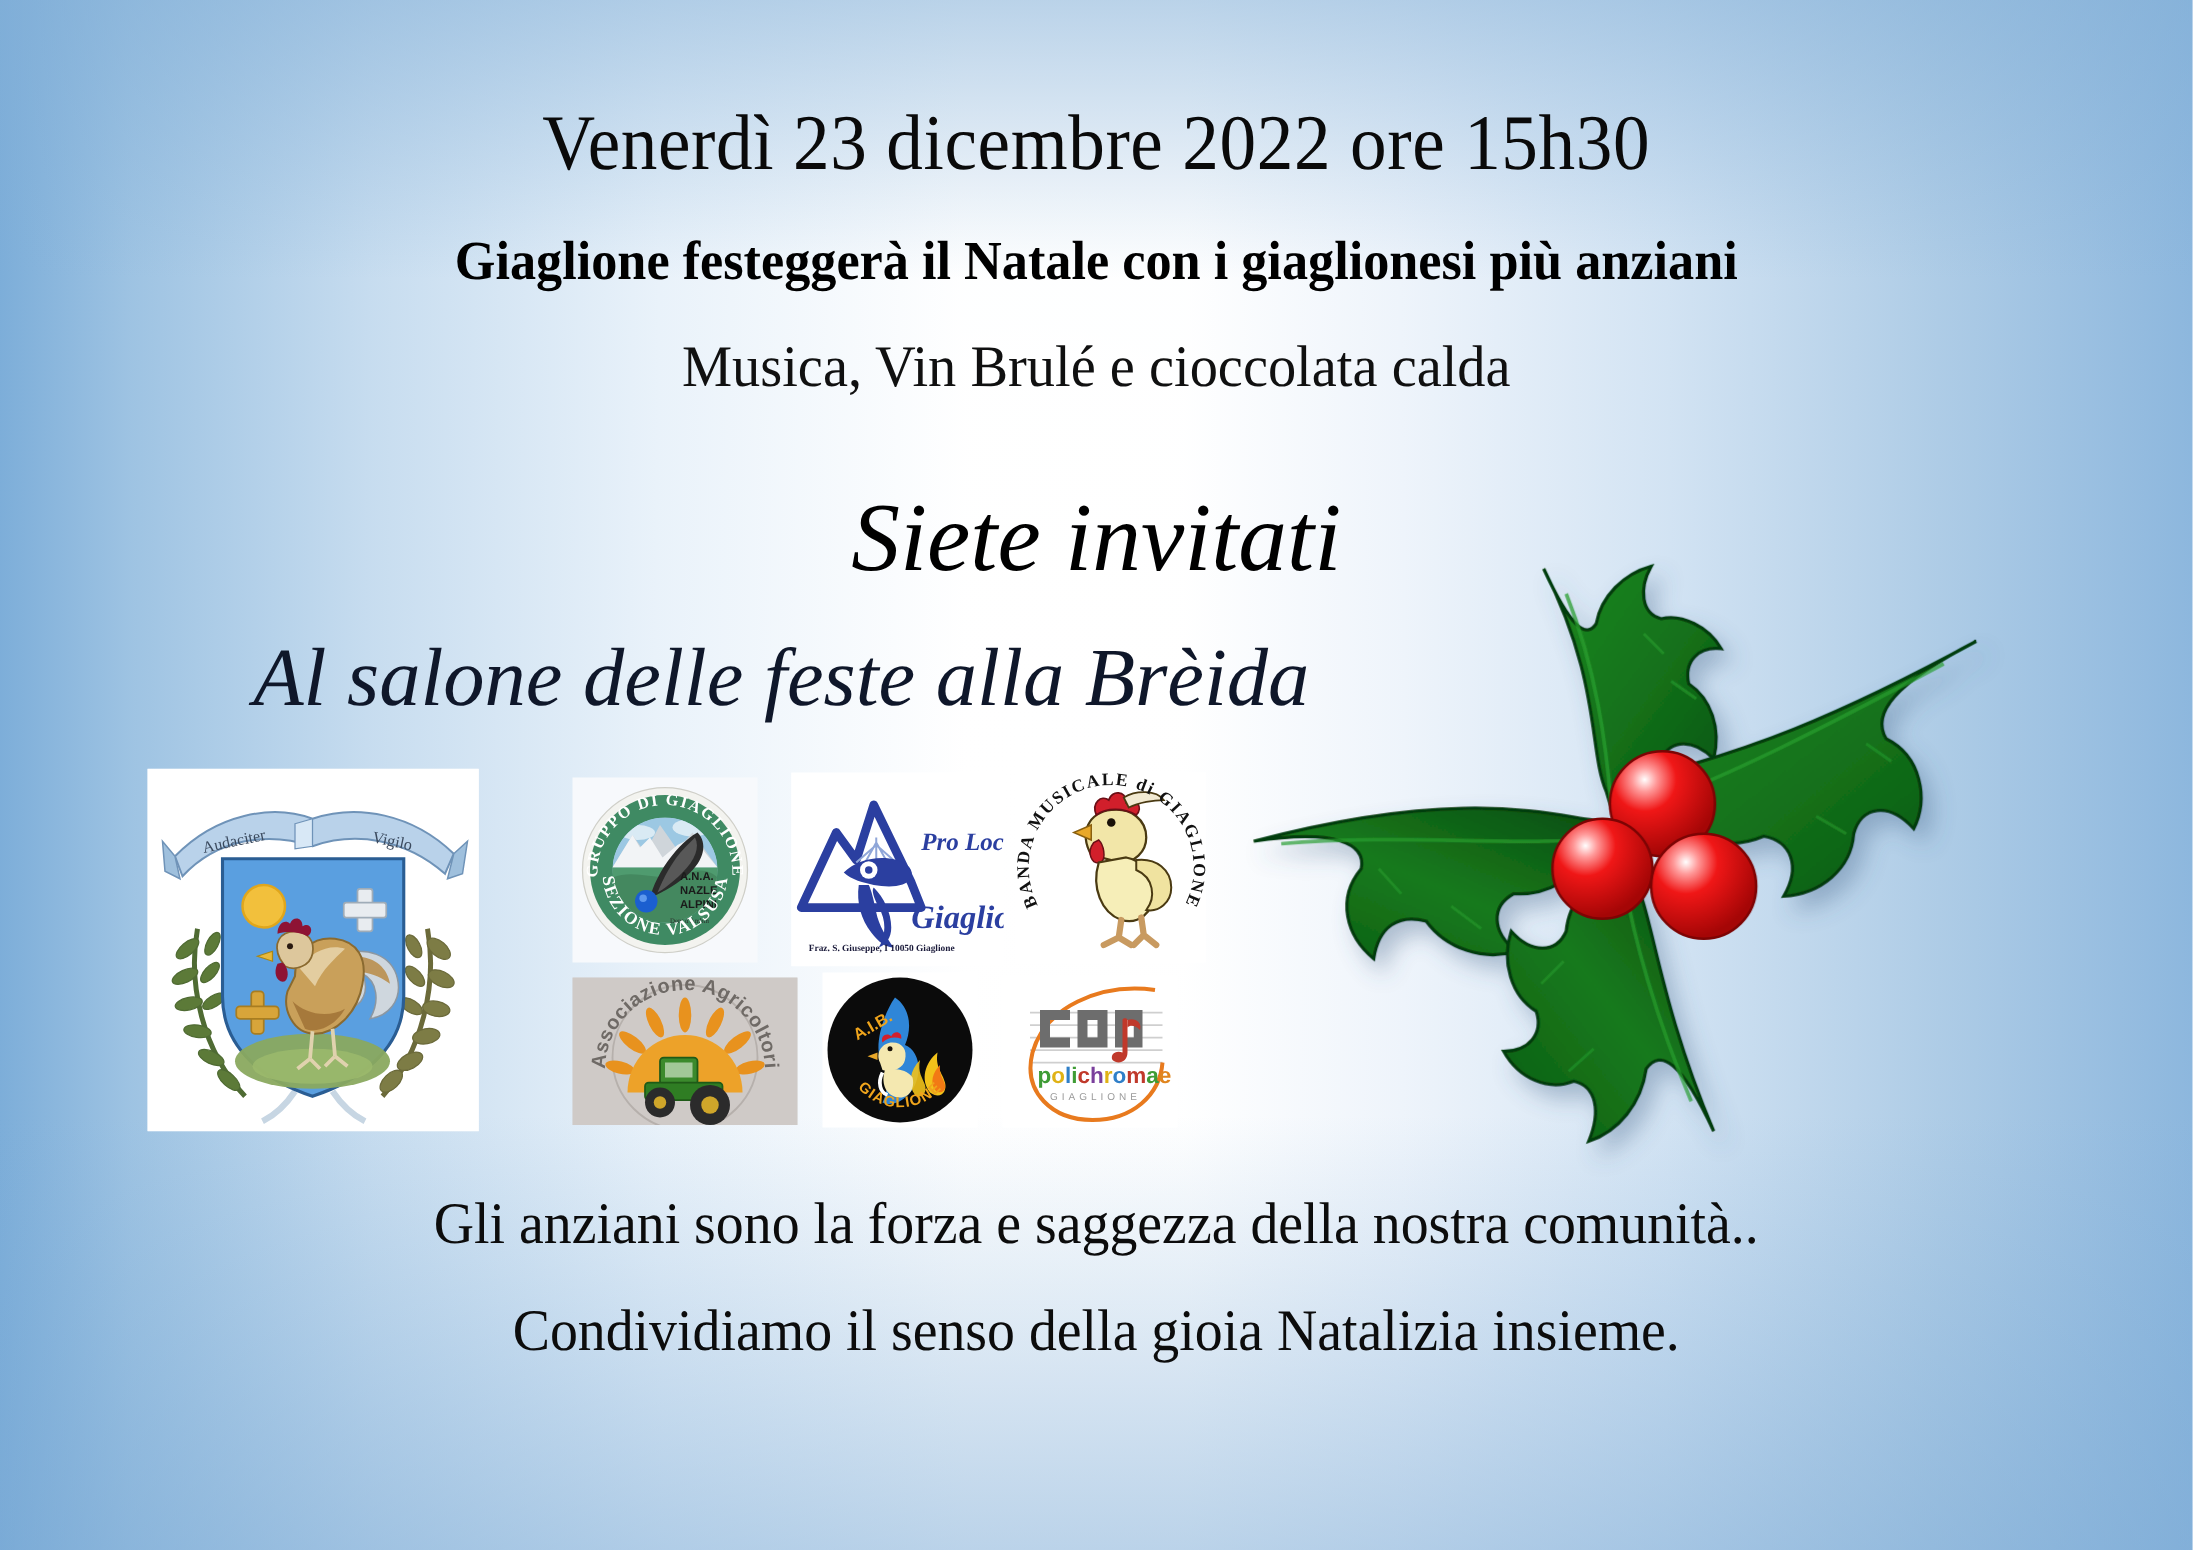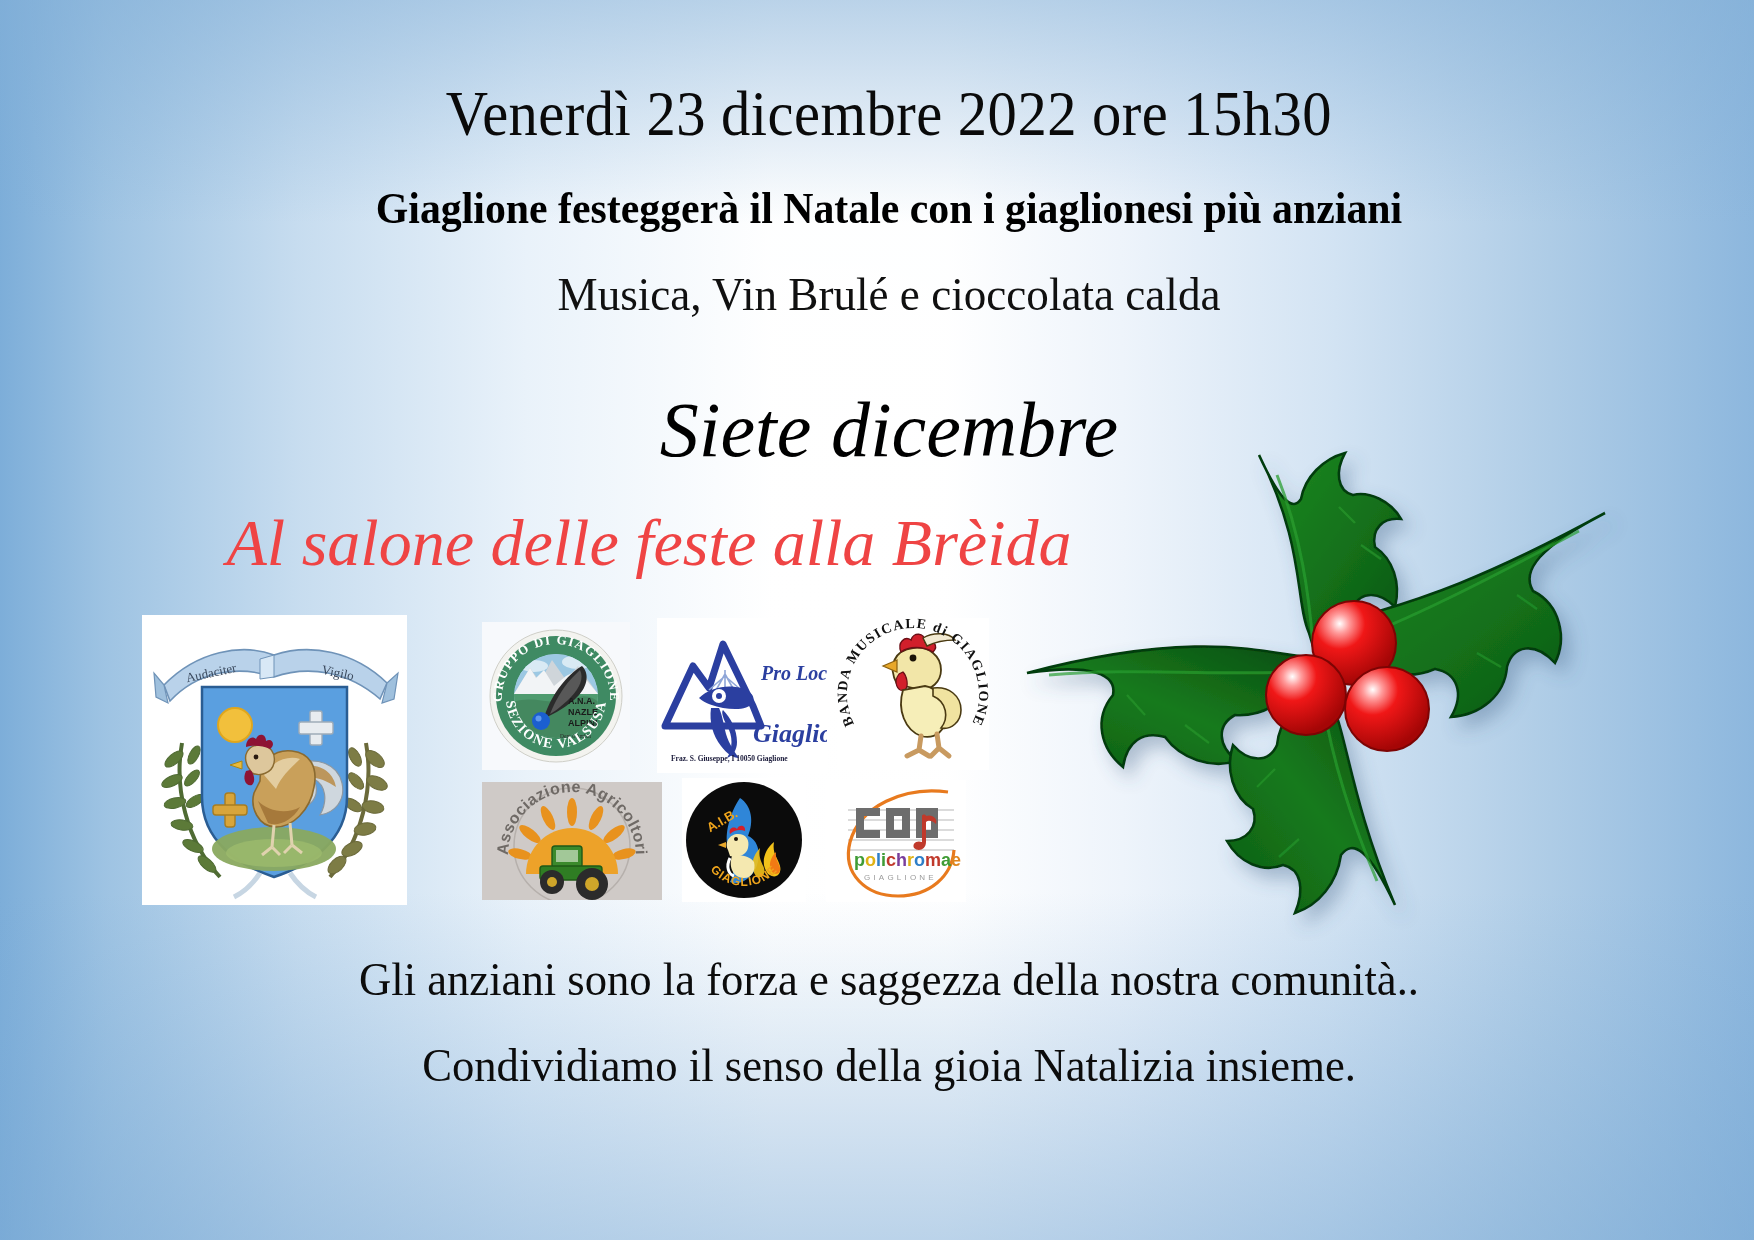--- a/index.html
+++ b/index.html
@@ -19,21 +19,21 @@
       #ffffff 44%, #ffffff 54%, #eef4fb 64%, #d2e3f3 76%,
       #aecce6 88%, #8bb6dd 100%);
     opacity:.96;
   }
   .bg-overlay2{
     position:absolute; inset:0;
     background:linear-gradient(to bottom,
       rgba(130,175,215,.55) 0%, rgba(255,255,255,0) 18%,
       rgba(255,255,255,0) 72%, rgba(120,168,212,.50) 100%);
   }
-  .stage{ position:absolute; inset:0;margin-left:24px; }
+  .stage{ position:absolute; inset:0; }
 
   
   .line1{
     position:absolute; left:0; right:0; top:78px; text-align:center;
     font-size:63px; color:#0a0a0a; letter-spacing:.5px;
     transform:scaleX(.93); transform-origin:center;
   }
   .line2{
     position:absolute; left:0; right:0; top:183px; text-align:center;
     font-size:44px; font-weight:bold; color:#000;
@@ -43,21 +43,21 @@
     position:absolute; left:0; right:0; top:267px; text-align:center;
     font-size:47px; color:#101010;
     transform:scaleX(.96); transform-origin:center;
   }
   .line4{
     position:absolute; left:0; right:0; top:385px; text-align:center;
     font-size:78px; font-style:italic; color:#000;
   }
   .line5{
     position:absolute; left:60px; width:1130px; top:505px; text-align:center;
-    font-size:66px; font-style:italic; color:#ef4444;
+    font-size:66px; font-style:italic; color:#0f172a;
   }
   .line6{
     position:absolute; left:0; right:0; top:952px; text-align:center;
     font-size:47px; color:#0c0c0c;
     transform:scaleX(.95); transform-origin:center;
   }
   .line7{
     position:absolute; left:0; right:0; top:1038px; text-align:center;
     font-size:47px; color:#0c0c0c;
     transform:scaleX(.95); transform-origin:center;
@@ -87,21 +87,21 @@
 <body>
 
 <div class="bg-overlay"></div>
 <div class="bg-overlay2"></div>
 
 <div class="stage">
 
   <div class="line1">Venerdì 23 dicembre 2022 ore 15h30</div>
   <div class="line2">Giaglione  festeggerà il Natale con i giaglionesi più anziani</div>
   <div class="line3">Musica, Vin Brulé e cioccolata calda</div>
-  <div class="line4">Siete dicembre</div>
+  <div class="line4">Siete invitati</div>
   <div class="line5">Al salone delle feste alla Brèida</div>
   <div class="line6">Gli anziani sono la  forza e saggezza della nostra comunità..</div>
   <div class="line7">Condividiamo  il senso della gioia Natalizia insieme.</div>
 
   <div class="logo-area">
 
     <div class="crest">
       <svg width="265" height="290" viewBox="0 0 265 290">
         <rect width="265" height="290" fill="#fff"></rect>
 

